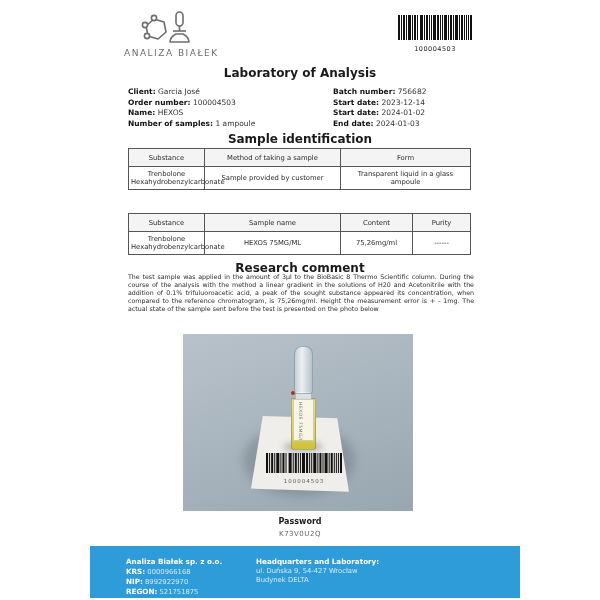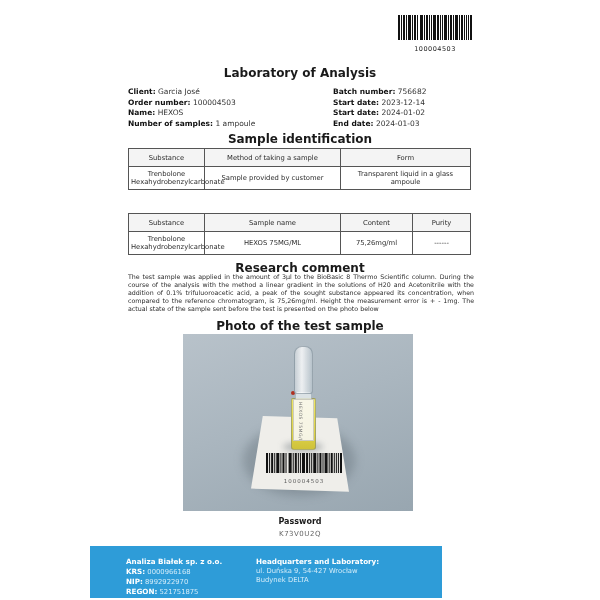--- a/index.html
+++ b/index.html
@@ -60,34 +60,49 @@
   .amp-label{position:absolute;left:1px;top:0px;width:19px;height:40px;background:rgba(248,247,242,.92);
     border:1px solid rgba(160,160,150,.5);overflow:hidden;}
   .amp-label span{position:absolute;left:4px;top:2px;font-size:4.5px;color:#777;
     writing-mode:vertical-rl;letter-spacing:.5px;white-space:nowrap;}
 
   
   .pwd-label{position:absolute;left:0;top:517px;width:100%;text-align:center;font-size:8px;font-weight:bold;}
   .pwd-value{position:absolute;left:0;top:530px;width:100%;text-align:center;font-size:7px;color:#666;letter-spacing:.5px;}
 
   
-  .footer{position:absolute;left:90px;top:546px;width:352px;height:52px;background:#2e9cd8;color:#ffffff;}
+  .footer{position:absolute;left:90px;top:546px;width:430px;height:52px;background:#2e9cd8;color:#ffffff;}
   .fcol{position:absolute;top:11px;font-size:6.8px;line-height:9px;}
   .fcol b{font-size:7.2px;}
   .fcol .val{color:#d3ecf9;}
   .fcol1{left:36px;}
   .fcol2{left:166px;}
   .fcol3{left:306px;}
   .bc-bars rect{fill:#111;}
 </style>
 </head>
 <body>
 
 <div class="page">
 
+  <div class="logo">
+    <svg width="58" height="36" viewBox="0 0 58 36">
+      <g fill="none" stroke="#6d6d6d" stroke-width="1.6" stroke-linejoin="round">
+        <polygon points="14,9 24,12 26,22 18,29 8,26 6,16"></polygon>
+        <circle cx="14" cy="8" r="2.6" fill="#fff"></circle>
+        <circle cx="5" cy="15" r="2.6" fill="#fff"></circle>
+        <circle cx="7" cy="26" r="2.6" fill="#fff"></circle>
+        <rect x="36" y="2" width="7" height="14" rx="3.5"></rect>
+        <line x1="39.5" y1="16" x2="39.5" y2="21"></line>
+        <path d="M33 21 h13"></path>
+        <path d="M36 24 c-4 2 -6 5 -6 8 h19 c0 -3 -2 -6 -6 -8 z"></path>
+      </g>
+    </svg>
+    <div class="logo-text">ANALIZA BIAŁEK</div>
+  </div>
 
   <div class="top-barcode">
     <svg width="74" height="25" viewBox="0 0 74 25">
       <g class="bc-bars">
         <rect x="0" width="2" height="25"></rect>
           <rect x="3" width="1" height="25"></rect>
           <rect x="5" width="2" height="25"></rect>
         <rect x="8" width="1" height="25"></rect>
           <rect x="10" width="3" height="25"></rect>
           <rect x="14" width="1" height="25"></rect>
@@ -173,21 +188,20 @@
       <td>HEXOS 75MG/ML</td>
       <td>75,26mg/ml</td>
       <td>------</td>
     </tr>
   </tbody>
     </table>
 
   <div class="sec-h" style="top:261px;">Research comment</div>
   <div class="comment">The test sample was applied in the amount of 3µl to the BioBasic 8 Thermo Scientific column. During the course of the analysis with the method a linear gradient in the solutions of H20 and Acetonitrile with the addition of 0.1% trifuluoroacetic acid, a peak of the sought substance appeared its concentration, when compared to the reference chromatogram, is 75,26mg/ml. Height the measurement error is + - 1mg. The actual state of the sample sent before the test is presented on the photo below</div>
 
-  <div class="sec-h" style="top:319px;">Photo of the test sample</div>
   <div class="photo">
     <div class="card-shadow"></div>
     <div class="card"></div>
     <div class="photo-barcode">
       <svg width="76" height="20" viewBox="0 0 74 25" preserveAspectRatio="none">
         <g class="bc-bars">
           <rect x="0" width="2" height="25"></rect>
             <rect x="3" width="1" height="25"></rect>
             <rect x="5" width="2" height="25"></rect>
           <rect x="8" width="1" height="25"></rect>

